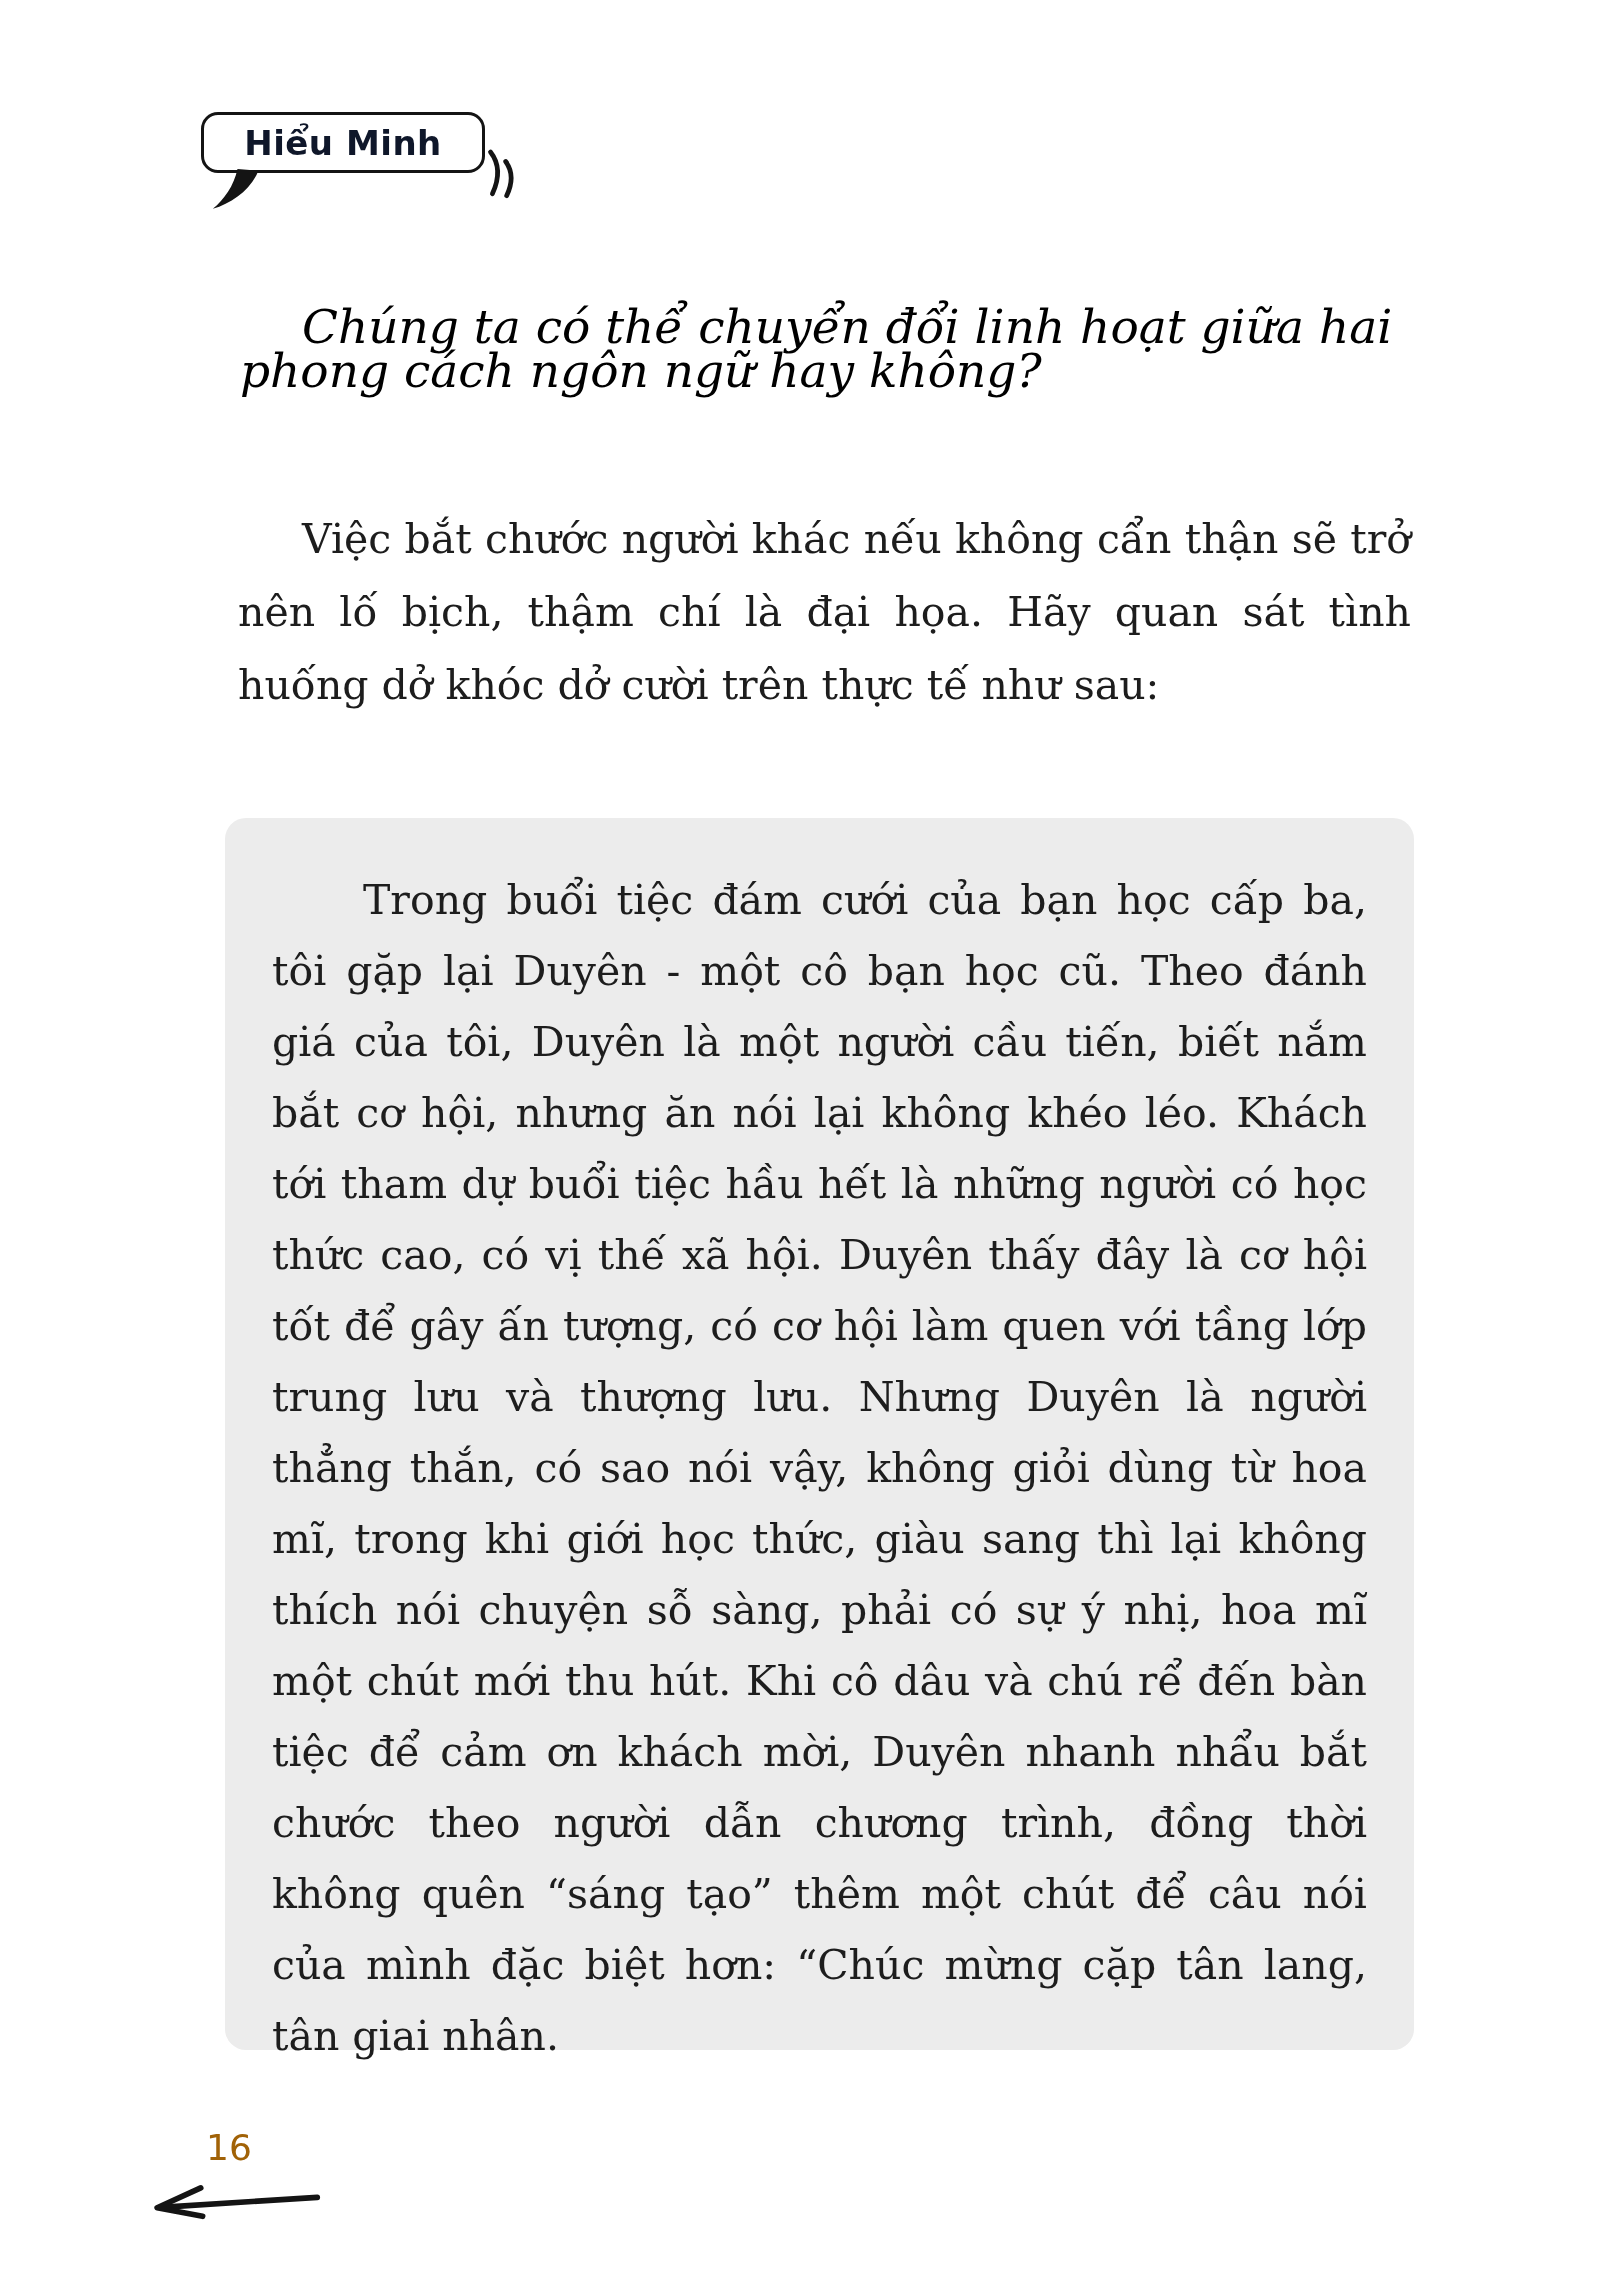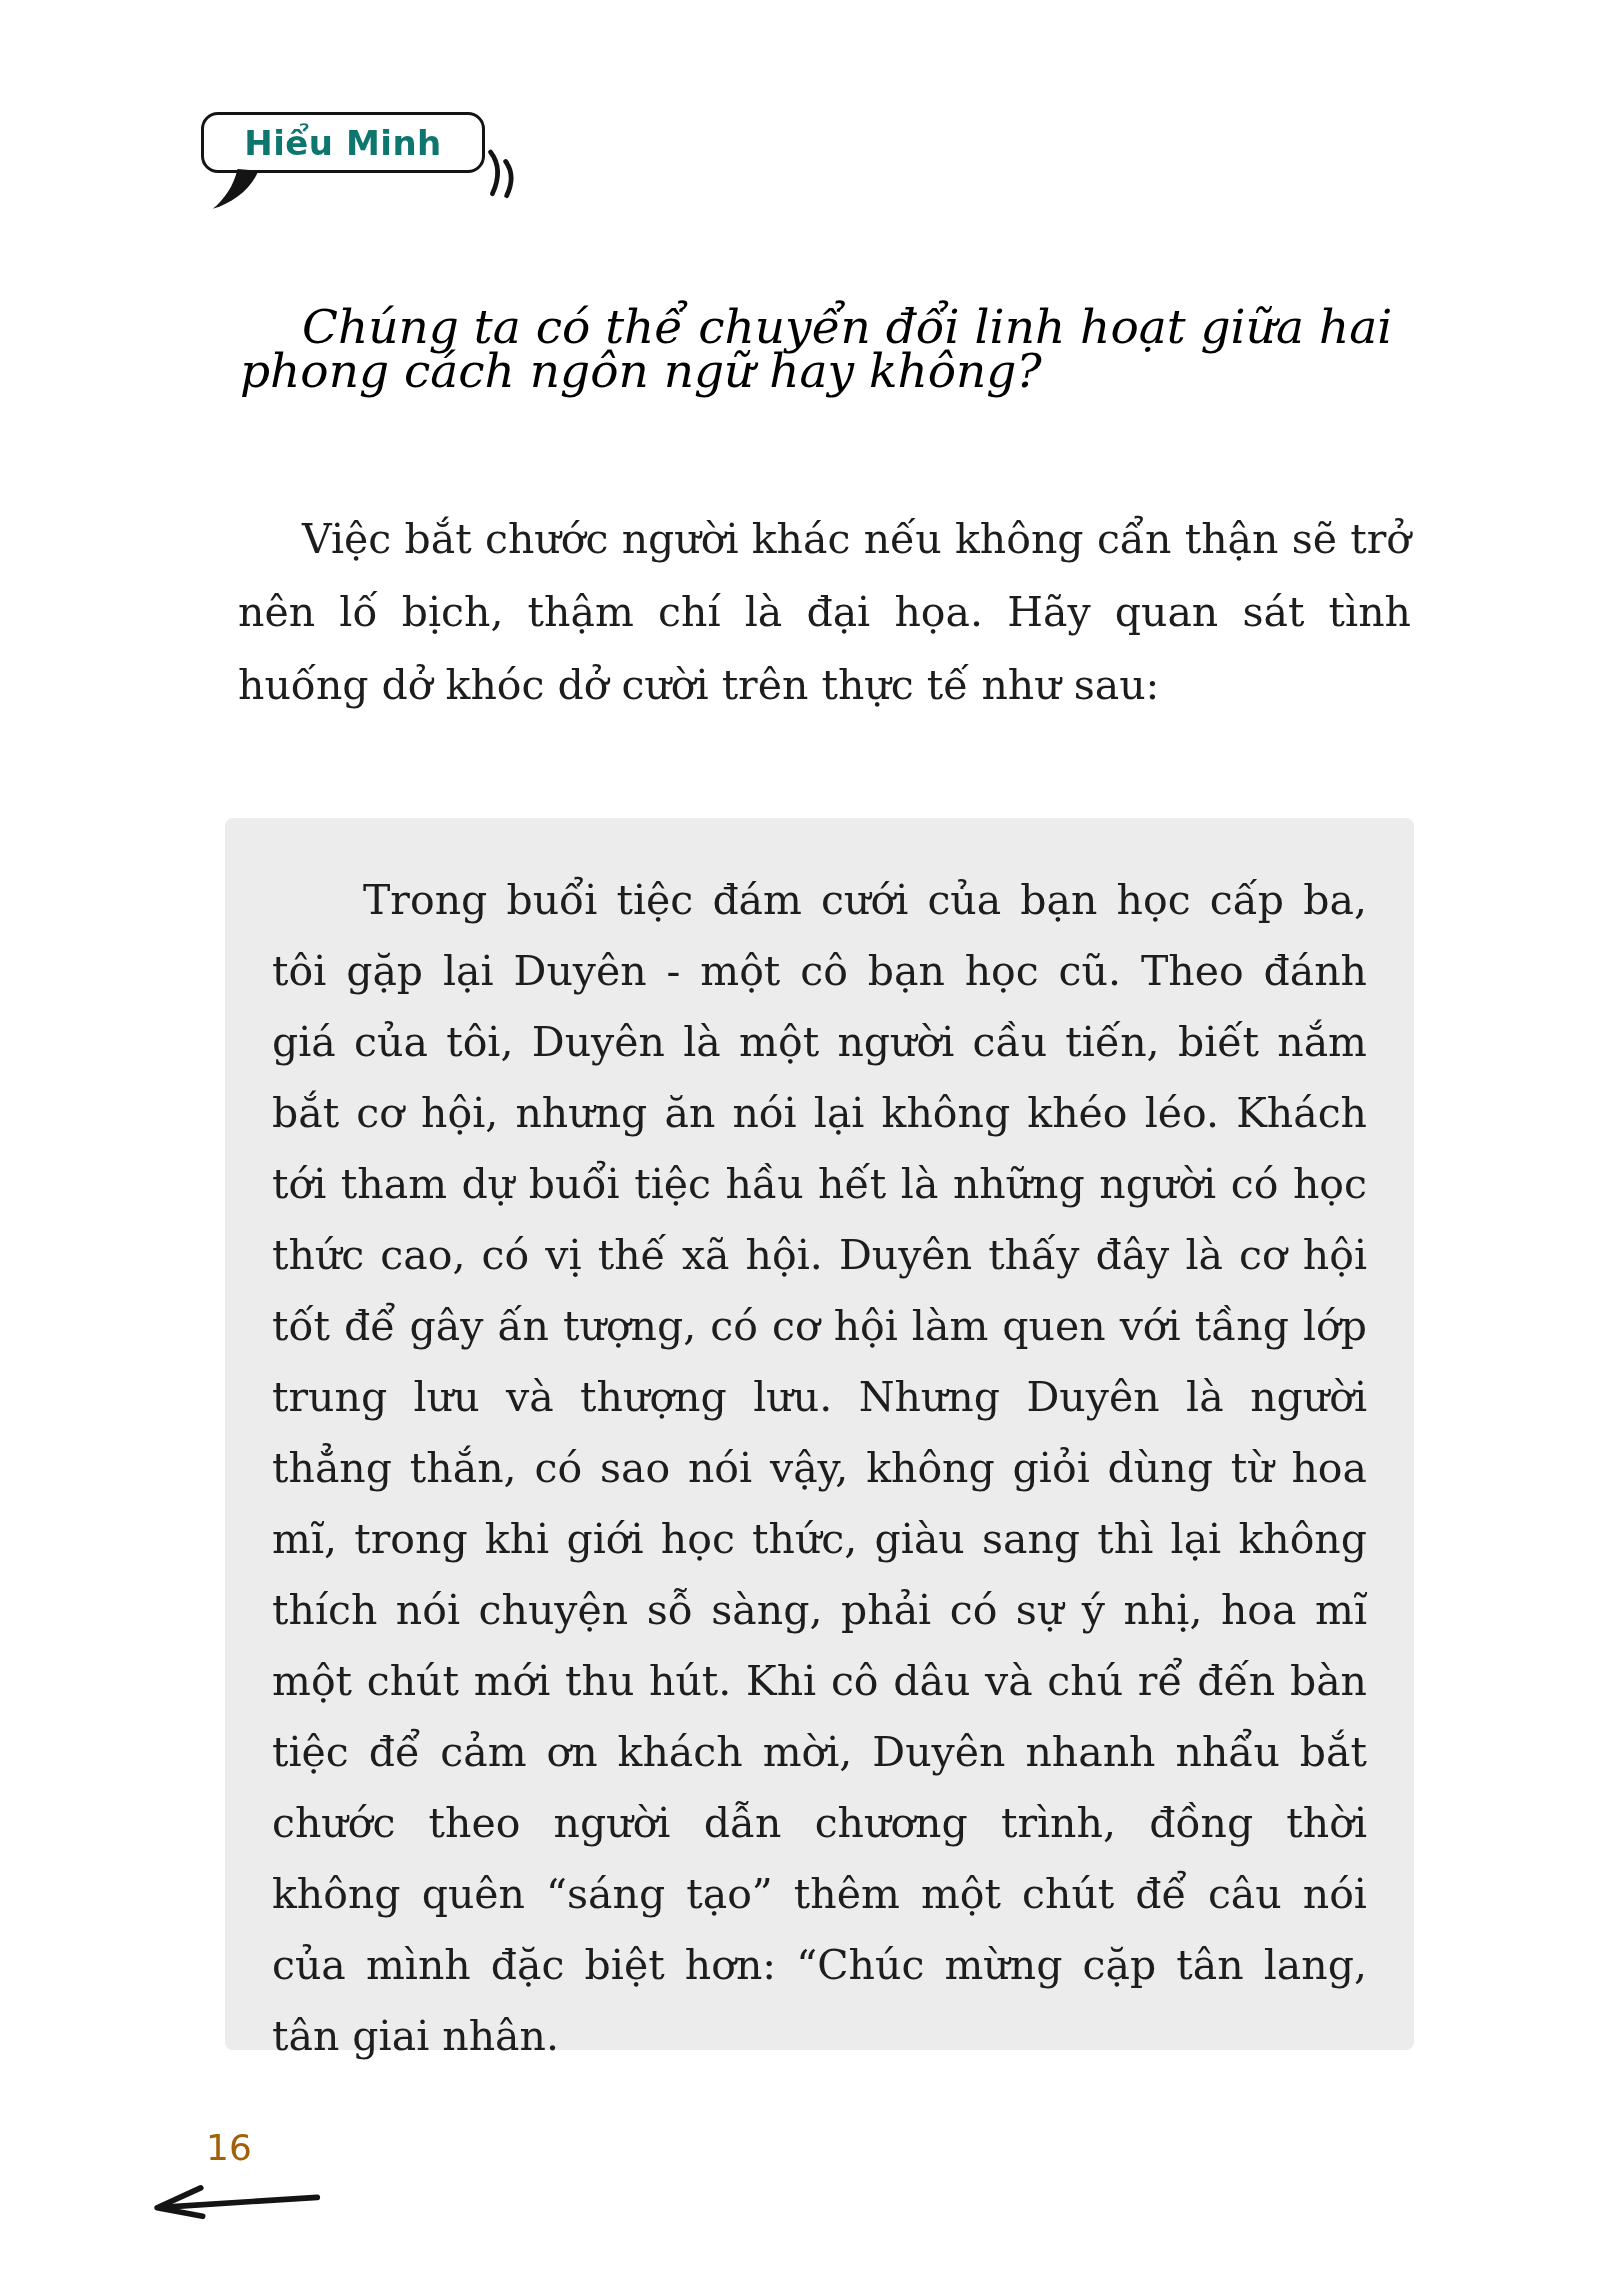--- a/index.html
+++ b/index.html
@@ -37,21 +37,21 @@
     display: flex;
     align-items: center;
     justify-content: center;
     box-sizing: border-box;
   }
   .badge-label {
     font-family: "DejaVu Sans", "Liberation Sans", sans-serif;
     font-weight: bold;
     font-size: 34px;
     letter-spacing: 0.5px;
-    color: #0f766e;
+    color: #0f172a;
     white-space: nowrap;
   }
   .badge-tail {
     position: absolute;
     left: 7.6px;
     top: 55px;
     width: 76px;
     height: 57px;
   }
   .badge-accents {
@@ -87,21 +87,21 @@
   }
 
   
   .story-box {
     position: absolute;
     left: 225px;
     top: 818px;
     width: 1189px;
     height: 1232px;
     background: #ececec;
-    border-radius: 8px;
+    border-radius: 21px;
     box-sizing: border-box;
     padding: 47px 47px 0 47px;
   }
   .story-text {
     font-size: 41px;
     line-height: 71px;
     text-indent: 91px;
     text-align: justify;
     color: #1d1d1d;
   }

